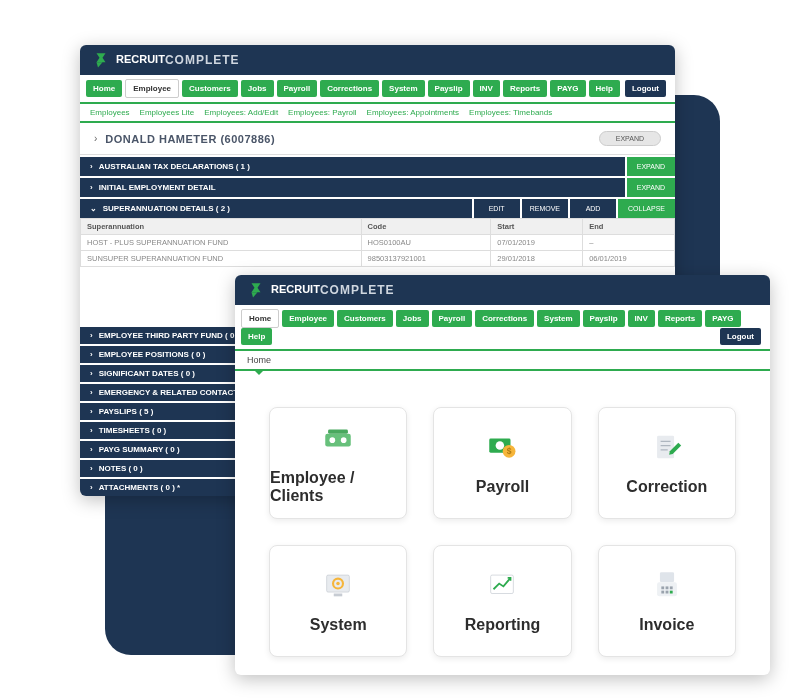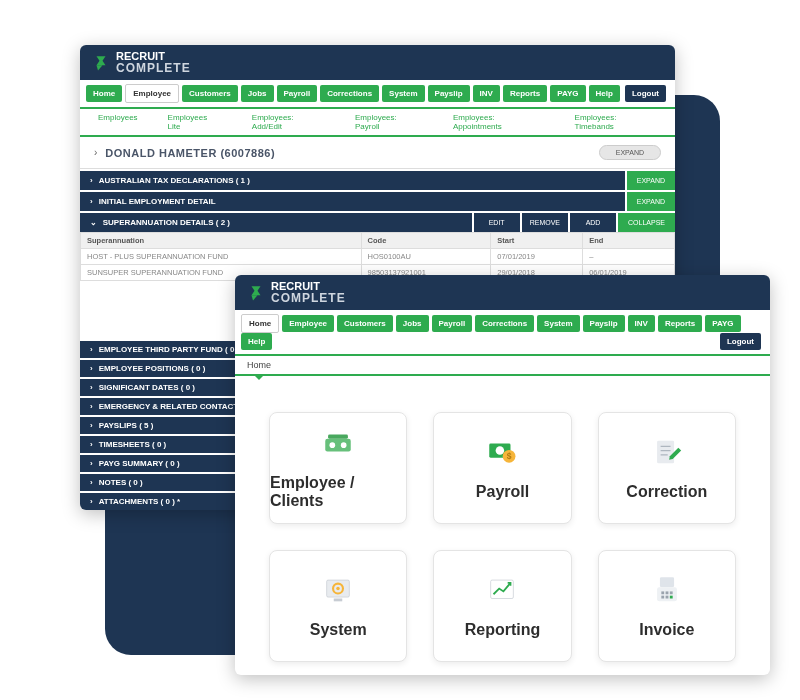--- a/index.html
+++ b/index.html
@@ -26,21 +26,21 @@
   }
   .win-back { left: 80px; top: 45px; width: 595px; }
   .win-front { left: 235px; top: 275px; width: 535px; height: 400px; }
 
   .brandbar {
     background: #1e3553;
     display: flex; align-items: center;
     padding: 6px 12px;
   }
   .brandbar svg { margin-right: 6px; }
-  .brand-text { color: #fff; font-weight: 700; font-size: 11px; display: flex; flex-direction: column; line-height: 1; }
+  .brand-text { color: #fff; font-weight: 700; font-size: 11px; display: flex; line-height: 1; }
   .brand-sub { color: #cfd6df; font-size: 12px; letter-spacing: 1px; }
 
   .navbar {
     background: #fff;
     display: flex; align-items: center;
     border-bottom: 2px solid #2eab4f;
     padding: 4px 6px;
     flex-wrap: wrap;
   }
   .navtab {
@@ -52,23 +52,23 @@
     border-radius: 2px;
     margin-right: 3px;
     cursor: pointer;
   }
   .navtab.active { background: #fff; color: #333; border: 1px solid #ccc; }
   .navtab.dark { background: #1e3553; }
   .logout { margin-left: auto; }
 
   .subnav {
     display: flex;
-    padding: 4px 18px;
+    padding: 4px 10px;
     border-bottom: 2px solid #2eab4f;
-    gap: 30px;
+    gap: 10px;
   }
   .subnav a { color: #2eab4f; font-size: 8px; text-decoration: none; }
 
   .page-head {
     display: flex; align-items: center;
     padding: 8px 14px;
     border-bottom: 1px solid #ddd;
   }
   .page-head .chev { color: #666; font-size: 10px; margin-right: 8px; }
   .page-head .title { color: #4a5568; font-size: 11px; font-weight: 600; letter-spacing: 0.5px; }

